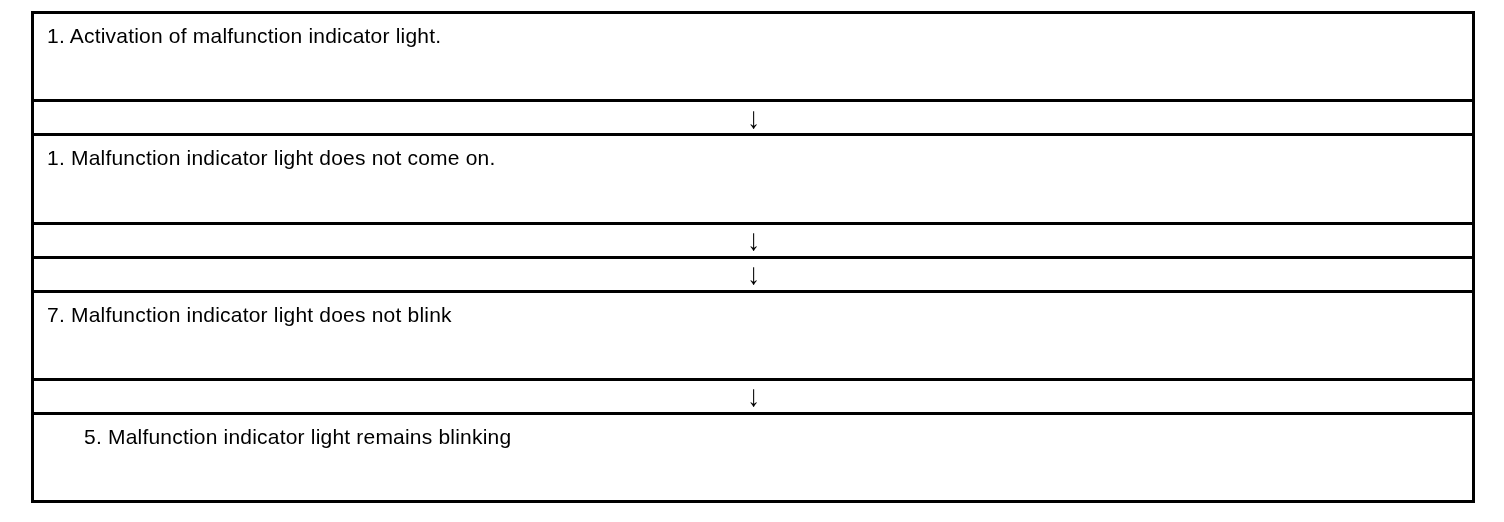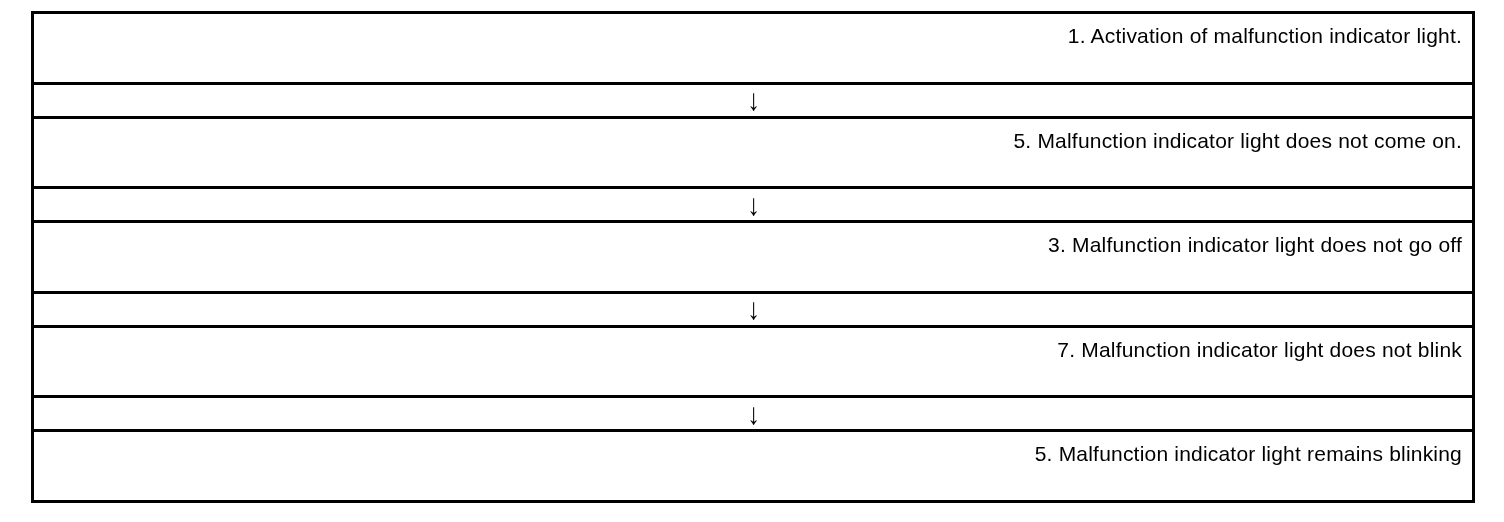--- a/index.html
+++ b/index.html
@@ -28,24 +28,24 @@
   }
   .step-row {
     flex: 1 1 0;
     border-bottom: 3px solid #000000;
     box-sizing: border-box;
     padding: 9px 10px 8px 13px;
     font-size: 21px;
     line-height: 1.2;
     letter-spacing: 0.2px;
     overflow: hidden;
-    text-align: right;
   }
   .step-row.last {
     border-bottom: none;
+    margin-left: 37px;
   }
   .arrow-row {
     height: 34px;
     flex: 0 0 34px;
     border-bottom: 3px solid #000000;
     box-sizing: border-box;
     display: flex;
     align-items: center;
     justify-content: center;
     overflow: hidden;
@@ -63,30 +63,27 @@
 
   <div class="step-row">
     <span>1. Activation of malfunction indicator light.</span>
   </div>
 
   <div class="arrow-row">
     <span class="down-arrow">↓</span>
   </div>
 
   <div class="step-row">
-    <span>5. Malfunction indicator light does not come on.</span>
+    <span>1. Malfunction indicator light does not come on.</span>
   </div>
 
   <div class="arrow-row">
     <span class="down-arrow">↓</span>
   </div>
 
-  <div class="step-row">
-    <span>3. Malfunction indicator light does not go off</span>
-  </div>
 
   <div class="arrow-row">
     <span class="down-arrow">↓</span>
   </div>
 
   <div class="step-row">
     <span>7. Malfunction indicator light does not blink</span>
   </div>
 
   <div class="arrow-row">

